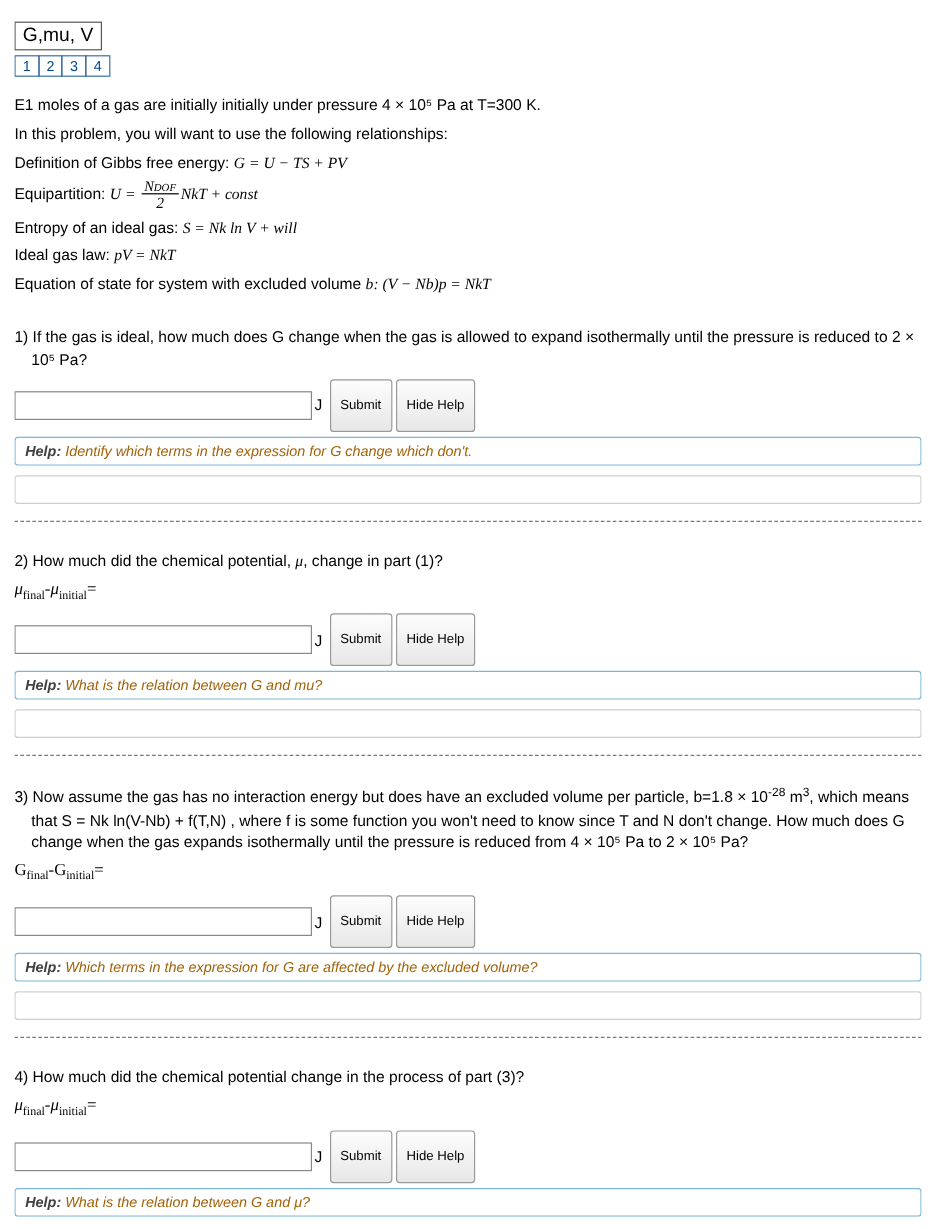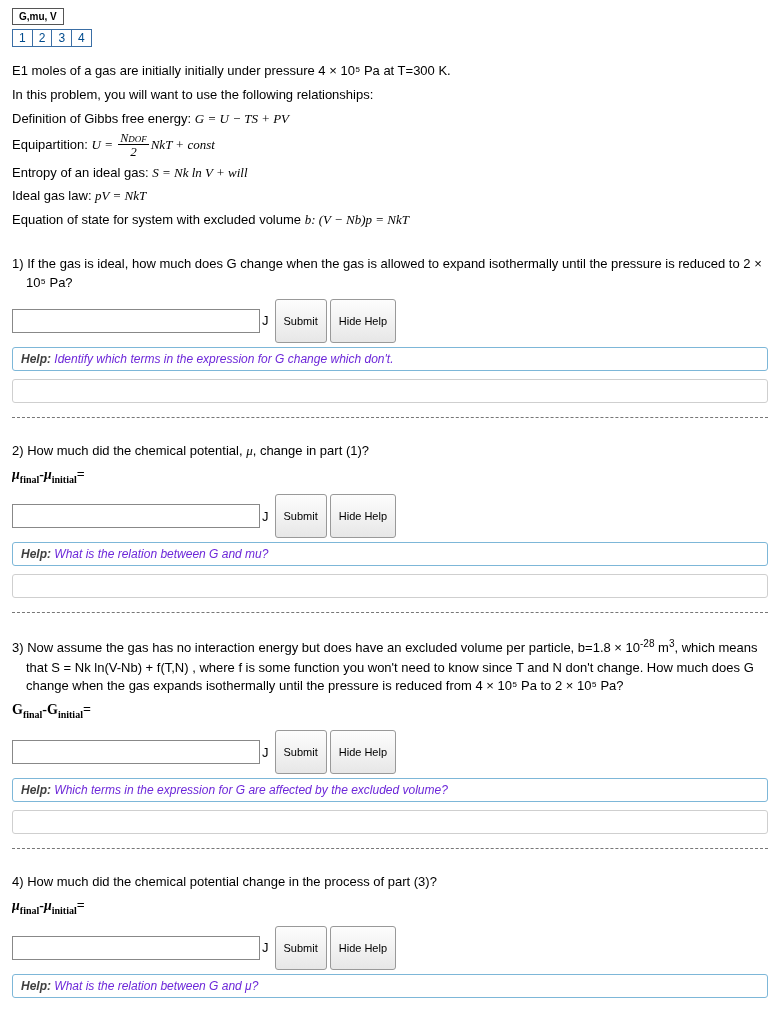--- a/index.html
+++ b/index.html
@@ -7,23 +7,24 @@
     font-size: 13px;
     color: #000;
     margin: 8px 12px;
     background: #fff;
     width: 756px;
   }
   .title-box {
     display: inline-block;
     border: 1px solid #555;
     padding: 2px 6px;
-    font-weight: bold;
+    font-weight: normal;
     font-family: Arial, Helvetica, sans-serif;
-    font-size: 10px;
+    font-size: 16px;
+    margin-top: 10px;
   }
   .nav-row {
     margin-top: 4px;
     margin-bottom: 14px;
   }
   .nav-cell {
     display: inline-block;
     border: 1px solid #3a6ea5;
     color: #004b8d;
     padding: 1px 6px;
@@ -32,21 +33,21 @@
     cursor: pointer;
   }
   .intro p {
     margin: 3px 0;
     line-height: 1.6;
   }
   .math { font-family: 'Times New Roman', serif; font-style: italic; font-size: 13px; }
   .q-block { margin-top: 24px; }
   .q-text { margin-bottom: 6px; line-height: 1.45; }
   .indent-wrap { padding-left: 14px; text-indent: -14px; }
-  .eq-label { font-family: 'Times New Roman', serif; font-size: 14px; margin: 4px 0 10px 0; font-weight: bold; }
+  .eq-label { font-family: 'Times New Roman', serif; font-size: 14px; margin: 4px 0 10px 0; }
   .sub { vertical-align: sub; font-size: 10px; }
   .sup { vertical-align: super; font-size: 10px; }
   .answer-row { margin: 6px 0 2px 0; display:flex; align-items:center; }
   .answer-input {
     width: 240px;
     height: 20px;
     border: 1px solid #888;
     font-size: 13px;
     padding: 1px 3px;
   }
@@ -62,21 +63,21 @@
     margin-right: 3px;
   }
   .help-box {
     border: 1px solid #7db7d8;
     border-radius: 3px;
     padding: 4px 8px;
     margin-top: 4px;
     font-size: 12px;
   }
   .help-label { color: #404040; font-weight: bold; font-style: italic; }
-  .help-text { color: #6d28d9; font-style: italic; }
+  .help-text { color: #a16207; font-style: italic; }
   .feedback-box {
     border: 1px solid #cfcfcf;
     border-radius: 3px;
     height: 22px;
     margin-top: 8px;
   }
   .sep {
     border: none;
     border-top: 1px dashed #777;
     margin: 14px 0 0 0;

